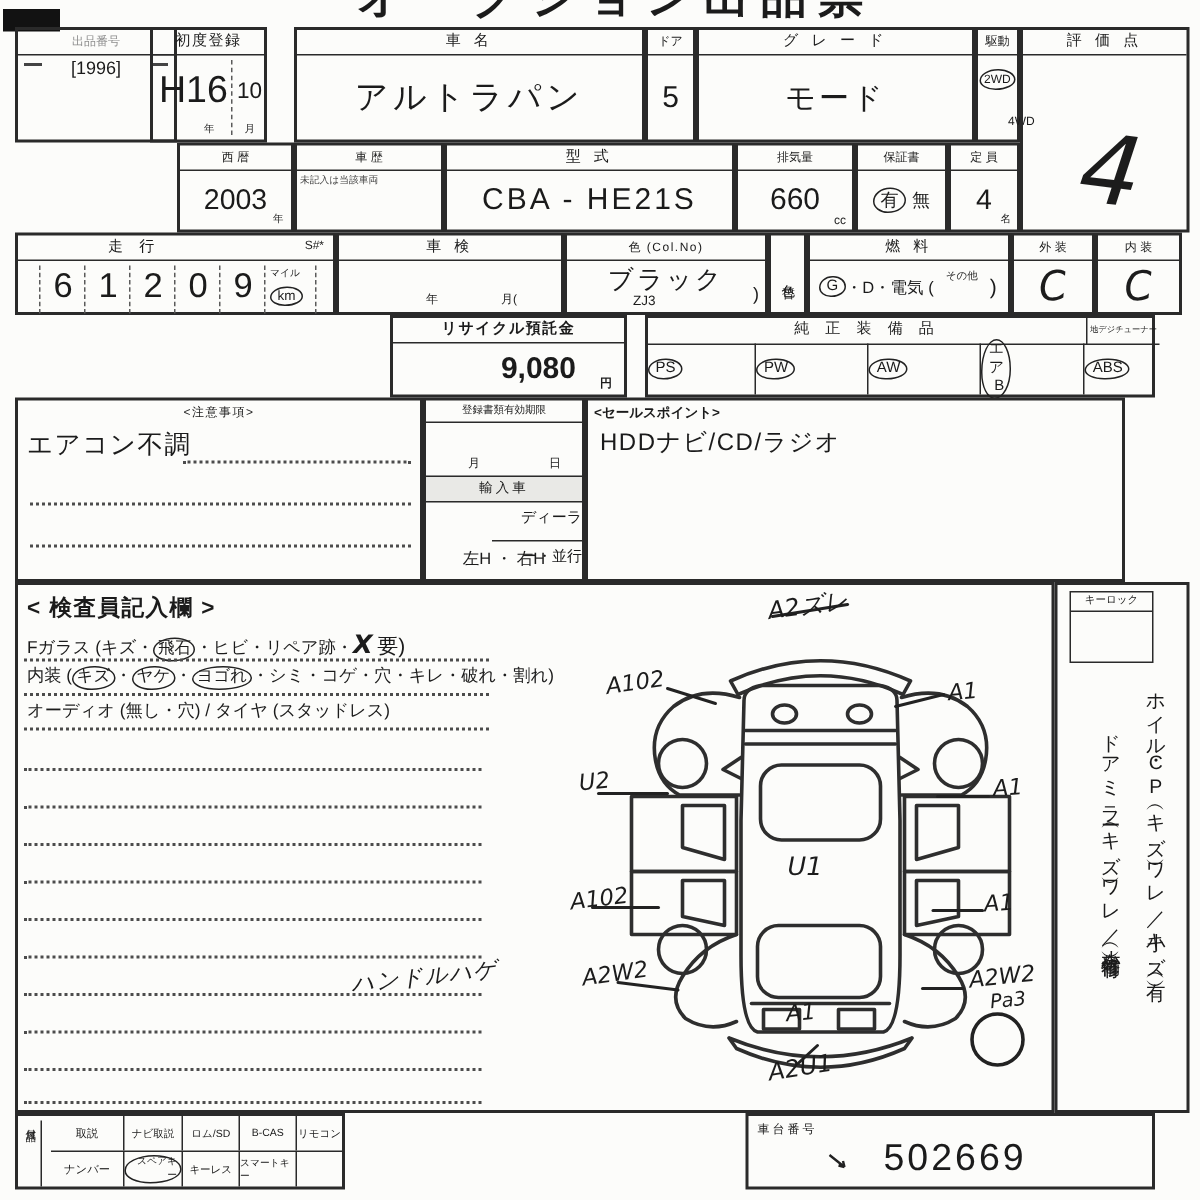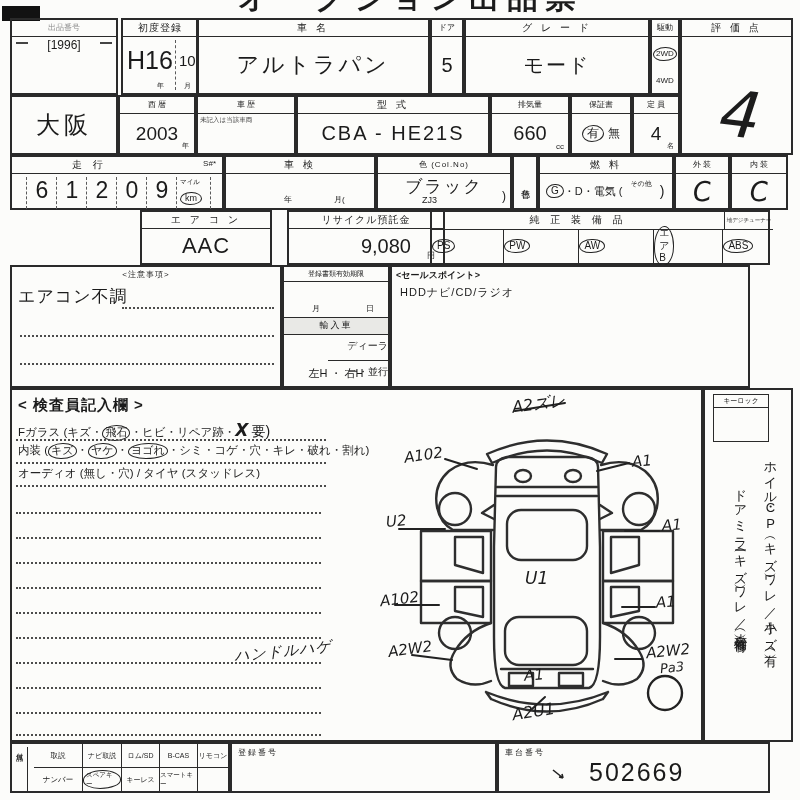--- a/index.html
+++ b/index.html
@@ -7,21 +7,21 @@
          font-family:"Liberation Sans","DejaVu Sans",sans-serif;color:#1b1b1b;}
   .box{position:absolute;border:2px solid #2a2a2a;box-sizing:border-box;}
   .hd{font-size:10px;text-align:center;letter-spacing:3px;border-bottom:1.6px solid #2a2a2a;
       height:17px;line-height:16px;box-sizing:border-box;overflow:hidden;white-space:nowrap;}
   .hd-sm{font-size:8px;letter-spacing:0;}
   .bd{position:absolute;left:0;right:0;top:17px;bottom:0;display:flex;align-items:center;justify-content:center;}
   .a{position:absolute;}
   .dot{position:absolute;height:0;border-top:2.2px dotted #4c4c4c;}
   .dash-v{border-left:1.6px dashed #5a5a5a;}
   .oval{display:inline-block;border:1.7px solid #222;border-radius:52% 48% 55% 45%/55% 50% 50% 45%;
-        padding:0 4px;line-height:1.25;}
+        padding:0 4px;line-height:1.25;text-align:right;}
   .hand{font-style:italic;color:#1c1c1c;font-family:"DejaVu Sans",sans-serif;}
   .vtext{writing-mode:vertical-rl;text-orientation:upright;letter-spacing:1px;}
   .cellline{border-left:1.6px solid #2a2a2a;}
   svg{display:block;}
   .lbl{position:absolute;font-size:15px;white-space:nowrap;}
 </style>
 </head>
 <body>
 
 <div class="sheet">
@@ -30,21 +30,21 @@
 
   <div class="a" style="top:6px;left:2px;width:38px;height:15px;background:#121212;"></div>
 
   <div class="box" style="left:10px;top:18px;width:108px;height:77px;">
     <div class="hd hd-sm" style="color:#8d8d8d;">出品番号</div>
     <div class="a" style="top:22px;left:4px;width:12px;height:0;border-top:2px solid #444;"></div>
     <div class="a" style="top:22px;right:4px;width:12px;height:0;border-top:2px solid #444;"></div>
     <div class="a" style="top:18px;width:100%;text-align:center;font-size:12px;">[1996]</div>
   </div>
 
-  <div class="box" style="left:121px;top:18px;width:78px;height:77px;">
+  <div class="box" style="left:100px;top:18px;width:78px;height:77px;">
     <div class="hd" style="letter-spacing:1px;">初度登録</div>
     <div class="a" style="top:26px;left:4px;font-size:25px;">H16</div>
     <div class="a dash-v" style="top:20px;left:52px;height:50px;"></div>
     <div class="a" style="top:32px;left:56px;font-size:15px;">10</div>
     <div class="a" style="bottom:2px;left:34px;font-size:7px;">年</div>
     <div class="a" style="bottom:2px;right:6px;font-size:7px;">月</div>
   </div>
 
   <div class="box" style="left:196px;top:18px;width:234px;height:77px;">
     <div class="hd">車  名</div>
@@ -57,31 +57,28 @@
   </div>
 
   <div class="box" style="left:464px;top:18px;width:186px;height:77px;">
     <div class="hd">グ レ ー ド</div>
     <div class="bd" style="font-size:20px;letter-spacing:2px;">モード</div>
   </div>
 
   <div class="box" style="left:650px;top:18px;width:30px;height:77px;">
     <div class="hd hd-sm" style="letter-spacing:0;">駆動</div>
     <div class="a" style="top:22px;left:1px;"><span class="oval" style="font-size:8px;padding:1px 2px;">2WD</span></div>
-    <div class="a" style="top:56px;left:4px;font-size:8px;">4WD</div>
+    <div class="a" style="top:56px;left:20px;font-size:8px;">4WD</div>
   </div>
 
   <div class="box" style="left:680px;top:18px;width:113px;height:137px;">
     <div class="hd">評 価 点</div>
     <div class="a hand" style="top:58px;left:38px;font-size:64px;transform:rotate(7deg);font-weight:400;">4</div>
   </div>
 
-  <div class="box" style="left:10px;top:95px;width:108px;height:60px;">
-    <div class="bd" style="top:0;font-size:24px;letter-spacing:4px;">大阪</div>
-  </div>
 
   <div class="box" style="left:118px;top:95px;width:78px;height:60px;">
     <div class="hd hd-sm">西 暦</div>
     <div class="bd" style="font-size:19px;">2003</div>
     <div class="a" style="bottom:2px;right:5px;font-size:7px;">年</div>
   </div>
 
   <div class="box" style="left:196px;top:95px;width:100px;height:60px;">
     <div class="hd hd-sm">車 歴</div>
     <div class="a" style="top:19px;left:2px;font-size:6.5px;color:#444;">未記入は当該車両</div>
@@ -162,26 +159,22 @@
     <div class="hd hd-sm">外 装</div>
     <div class="bd hand" style="font-size:27px;transform:rotate(-6deg);">C</div>
   </div>
 
   <div class="box" style="left:730px;top:155px;width:58px;height:55px;">
     <div class="hd hd-sm">内 装</div>
     <div class="bd hand" style="font-size:27px;transform:rotate(-4deg);">C</div>
   </div>
 
 
-  <div class="box" style="left:140px;top:210px;width:132px;height:55px;">
-    <div class="hd">エ ア コ ン</div>
-    <div class="bd" style="font-size:22px;letter-spacing:1px;">AAC</div>
-  </div>
-
-  <div class="box" style="left:287px;top:210px;width:158px;height:55px;">
+
+  <div class="box" style="left:260px;top:210px;width:158px;height:55px;font-weight:bold;">
     <div class="hd" style="letter-spacing:1px;">リサイクル預託金</div>
     <div class="bd" style="font-size:20px;justify-content:flex-end;padding-right:32px;">9,080</div>
     <div class="a" style="bottom:2px;right:8px;font-size:8px;">円</div>
   </div>
 
   <div class="box" style="left:430px;top:210px;width:340px;height:55px;">
     <div class="a" style="top:0;left:0;width:292px;height:17px;border-bottom:1.6px solid #2a2a2a;font-size:10px;letter-spacing:4px;text-align:center;line-height:16px;">純 正 装 備 品</div>
     <div class="a cellline" style="top:0;left:292px;width:48px;height:17px;border-bottom:1.6px solid #2a2a2a;font-size:5.5px;text-align:center;line-height:16px;letter-spacing:0;">地デジチューナー</div>
     <div class="a" style="top:17px;left:0;right:0;bottom:0;display:flex;gap:48px;">
       <div style="width:32px;display:flex;align-items:center;justify-content:center;">
@@ -218,21 +211,21 @@
     <div class="hd" style="font-size:7px;letter-spacing:0;height:15px;line-height:14px;">登録書類有効期限</div>
     <div class="a" style="top:36px;left:28px;font-size:8px;">月</div>
     <div class="a" style="top:36px;right:14px;font-size:8px;">日</div>
     <div class="a" style="top:50px;left:0;right:0;height:16px;border-top:1.6px solid #2a2a2a;border-bottom:1.6px solid #2a2a2a;background:#e9e9e6;font-size:9px;text-align:center;line-height:15px;letter-spacing:2px;">輸入車</div>
     <div class="a" style="top:66px;left:0;right:0;height:27px;border-bottom:1.6px solid #2a2a2a;font-size:10px;text-align:right;line-height:26px;margin-left:44px;">ディーラー・並行</div>
     <div class="a" style="top:93px;left:0;right:0;bottom:0;font-size:11px;text-align:center;line-height:26px;">左H ・ 右H</div>
   </div>
 
   <div class="box" style="left:390px;top:265px;width:360px;height:123px;">
     <div class="a" style="top:2px;left:4px;font-size:9px;font-weight:bold;">&lt;セールスポイント&gt;</div>
-    <div class="a" style="top:18px;left:8px;font-size:11px;letter-spacing:1px;">HDDナビ/CD/ラジオ</div>
+    <div class="a" style="top:18px;left:8px;font-size:16px;letter-spacing:1px;">HDDナビ/CD/ラジオ</div>
   </div>
 
   <div class="box" style="left:10px;top:388px;width:693px;height:354px;">
     <div class="a" style="top:6px;left:6px;font-size:15px;font-weight:bold;letter-spacing:1px;">&lt; 検査員記入欄 &gt;</div>
 
     <div class="a" style="top:30px;left:6px;font-size:11.5px;white-space:nowrap;">
       <span>Fガラス (キズ・</span><span class="oval" style="font-size:11px;padding:0 2px;">飛石</span><span>・ヒビ・リペア跡・</span><span class="hand" style="font-size:17px;font-weight:bold;">X</span> <span style="font-size:14px;">要)</span>
     </div>
     <div class="dot" style="top:49px;left:4px;width:310px;"></div>
 
@@ -344,23 +337,20 @@
         <div class="cellline" style="width:38px;display:flex;align-items:center;justify-content:center;">
             <span class="oval" style="font-size:6.5px;padding:0 2px;">スペアキー</span>
           </div>
         <div class="cellline" style="width:37px;display:flex;align-items:center;justify-content:center;font-size:7px;">キーレス</div>
         <div class="cellline" style="width:37px;display:flex;align-items:center;justify-content:center;font-size:6.5px;">スマートキー</div>
         <div class="cellline" style="flex:1;"></div>
       </div>
     </div>
   </div>
 
-  <div class="box" style="left:230px;top:742px;width:267px;height:51px;">
-    <div class="a" style="top:3px;left:6px;font-size:8px;letter-spacing:2px;">登録番号</div>
-  </div>
 
   <div class="box" style="left:497px;top:742px;width:273px;height:51px;">
     <div class="a" style="top:3px;left:6px;font-size:8px;letter-spacing:2px;">車台番号</div>
     <div class="a" style="top:14px;left:90px;font-size:25px;letter-spacing:2px;">502669</div>
     <svg class="a" style="top:24px;left:52px;" width="16" height="14" viewBox="0 0 16 14">
         <path d="M2,2 L12,10 M12,10 L8,9 M12,10 L11,6" stroke="#222" stroke-width="1.6" fill="none"></path>
       </svg>
   </div>
 
 </div>

